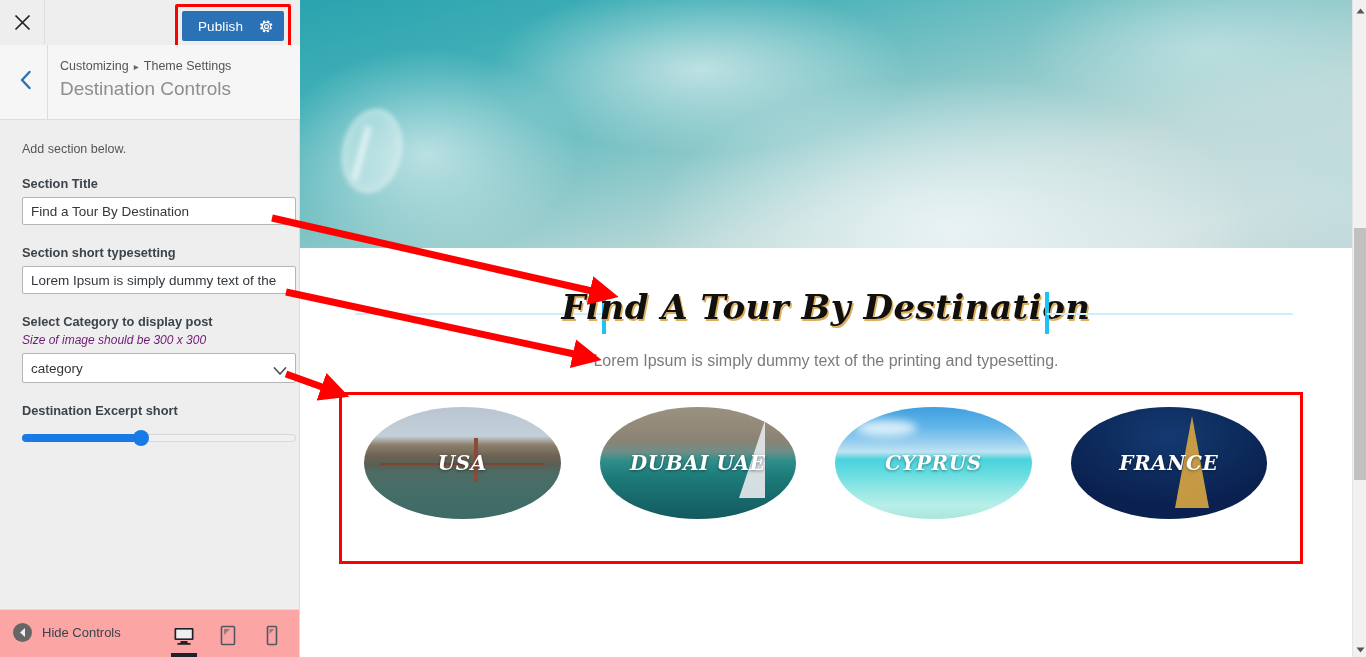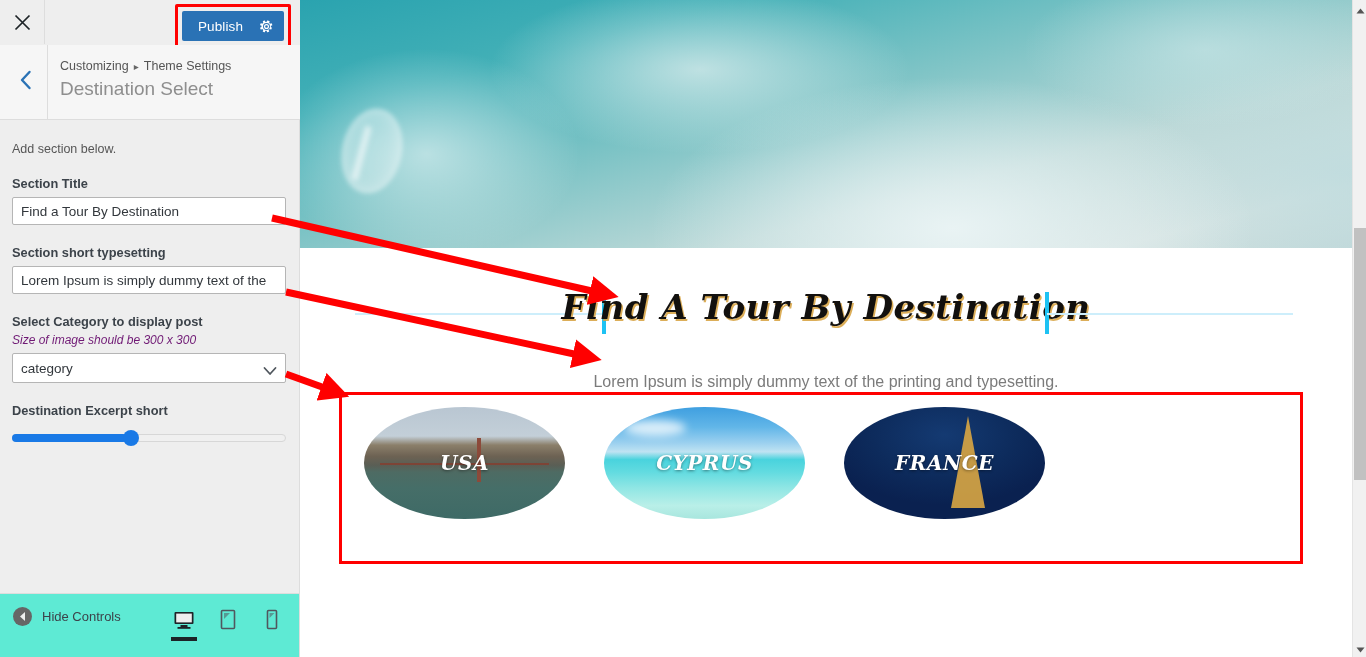--- a/index.html
+++ b/index.html
@@ -88,21 +88,21 @@
   .panel-title {
     position: absolute; left: 60px; top: 33px;
     font-size: 19px; color: #8e8e8e; font-weight: 400;
     white-space: nowrap;
   }
 
   .sb-body {
     position: absolute; left: 0; top: 121px;
     width: 362px; bottom: 46px;
     overflow: hidden;
-    padding: 0 12px;
+    padding: 0 22px;
     box-sizing: border-box;
   }
   .hint-text { margin-top: 21px; font-size: 12.5px; color: #555; }
   .field-label {
     margin-top: 20px; margin-bottom: 6px;
     font-size: 12.8px; color: #3c434a; font-weight: 600;
   }
   .field-sub {
     font-size: 12px; color: #701a75; font-style: italic;
     margin-top: -2px; margin-bottom: 6px;
@@ -149,22 +149,22 @@
   .slider-thumb {
     position: absolute; top: 0;
     width: 16px; height: 16px; border-radius: 50%;
     background: #1979e6;
     transform: translateX(-8px);
     cursor: pointer;
   }
 
   .sb-footer {
     position: absolute; left: 0; bottom: 0;
-    width: 299px; height: 64px;
-    background: #5eead4;
+    width: 299px; height: 48px;
+    background: #fca5a5;
     border-top: 1px solid #ddd;
     box-sizing: border-box;
   }
   .hide-controls {
     position: absolute; left: 13px; top: 13px;
     display: flex; align-items: center; cursor: pointer;
   }
   .hide-controls .circ {
     width: 19px; height: 19px; border-radius: 50%;
     background: #666; display:flex; align-items:center; justify-content:center;
@@ -245,21 +245,21 @@
     font-weight: 700;
     font-style: italic;
     color: #12100e;
     letter-spacing: 0.5px;
     line-height: 54px;
     text-shadow: 1.5px 1.5px 0 rgba(214,160,60,0.85);
   }
   .section-desc {
     position: absolute; left: 0; top: 72px; width: 1052px;
     text-align: center;
-    font-size: 16px; color: #7b7b7b; margin-top: 21px;
+    font-size: 16px; color: #7b7b7b;
   }
 
   .cards-box {
     position: absolute; left: 39px; top: 392px;
     width: 964px; height: 172px;
     border: 3px solid #ff0000;
     box-sizing: border-box;
   }
   .cards-row {
     position: absolute; left: 0; top: 0; width: 964px; height: 190px;
@@ -405,21 +405,21 @@
       <div class="back-btn">
         <span>
           <svg width="13" height="20" viewBox="0 0 13 20" aria-hidden="true">
             <path d="M10.5 2 L3 10 L10.5 18" stroke="#2a72b5" stroke-width="2.4" fill="none" stroke-linecap="round" stroke-linejoin="round"></path>
           </svg>
         </span>
       </div>
       <div class="breadcrumb">
         <span>Customizing</span><span class="sep">▸</span><span>Theme Settings</span>
       </div>
-      <div class="panel-title">Destination Select</div>
+      <div class="panel-title">Destination Controls</div>
     </div>
 
     <div class="sb-body">
       <div class="hint-text">Add section below.</div>
 
       <div class="field-label">Section Title</div>
       <input class="text-input" type="text" value="Find a Tour By Destination" style="">
 
       <div class="field-label">Section short typesetting</div>
       <input class="text-input" type="text" value="Lorem Ipsum is simply dummy text of the" style="">
@@ -501,20 +501,24 @@
 
     <div class="cards-box">
       <div class="cards-row">
 
         <div class="card usa">
           <span class="span"></span>
           <span class="tower"></span>
           <span class="card-label">USA</span>
         </div>
 
+        <div class="card dubai">
+          <span class="sail"></span>
+          <span class="card-label">DUBAI UAE</span>
+        </div>
 
         <div class="card cyprus">
           <span class="cloud"></span>
           <span class="card-label">CYPRUS</span>
         </div>
 
         <div class="card france">
           <span class="eiffel"></span>
           <span class="card-label">FRANCE</span>
         </div>

